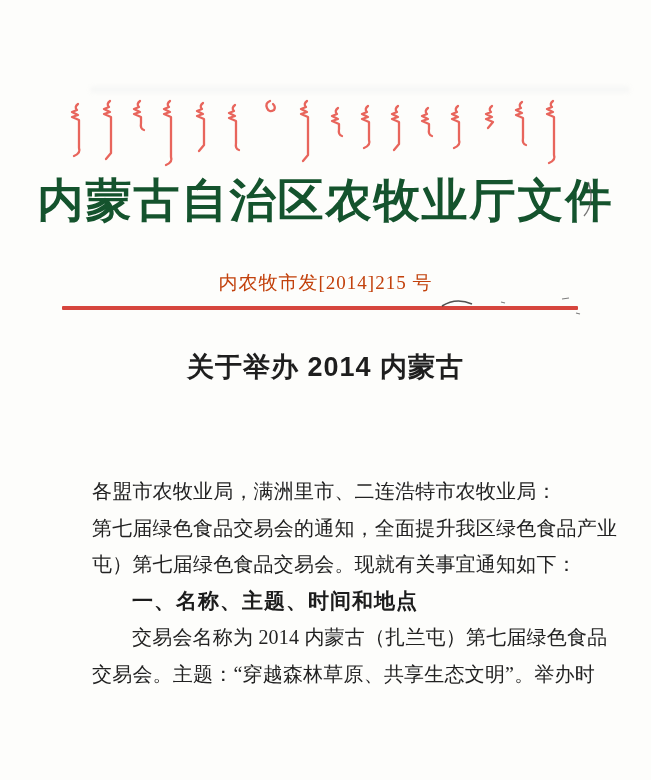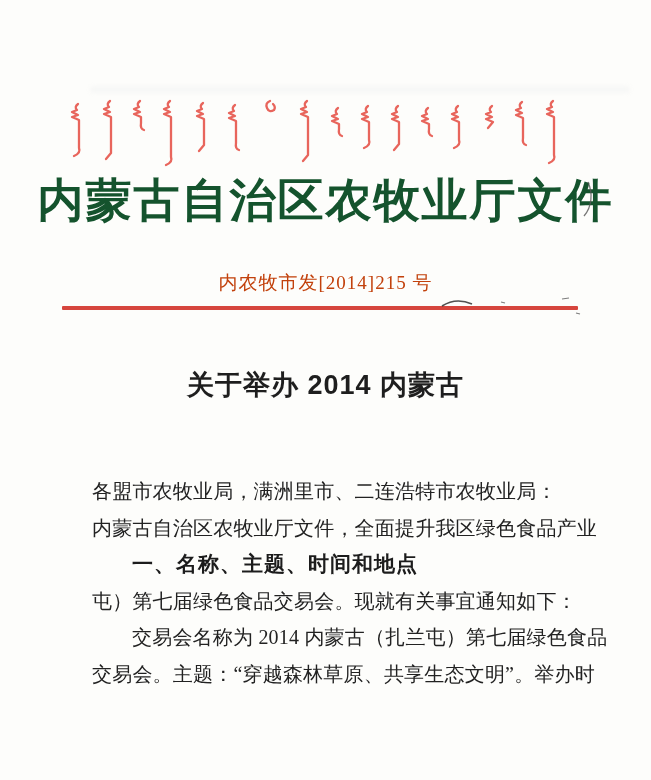--- a/index.html
+++ b/index.html
@@ -31,21 +31,21 @@
     font-size:19px;line-height:26px;
     color:#c2410c;
     letter-spacing:1px;
   }
   .red-rule{
     position:absolute;left:62px;top:306px;width:516px;height:4px;
     background:#d6453d;border-radius:1px;
   }
   .pen-marks{position:absolute;left:0;top:0;width:651px;height:780px;pointer-events:none;}
   .doc-title{
-    position:absolute;left:0;top:366px;width:651px;
+    position:absolute;left:0;top:348px;width:651px;
     text-align:center;
     font-family:"Liberation Sans","DejaVu Sans",sans-serif;
     font-weight:700;
     color:#1e1e1e;
   }
   .doc-title .t1{font-size:27px;line-height:39px;letter-spacing:1px;}
   .doc-title .t2{font-size:28px;line-height:40px;letter-spacing:1px;}
   .body-text{
     position:absolute;left:92px;top:473px;width:482px;
     font-size:20px;color:#222;
@@ -100,20 +100,20 @@
     <path d="M562,299 l7,-1" fill="none" stroke="#444" stroke-width="1.2" opacity="0.7"></path>
     <path d="M576,313 l4,1" fill="none" stroke="#444" stroke-width="1.2" opacity="0.7"></path>
   </svg>
 
   <div class="doc-title">
     <div class="t1">关于举办 2014 内蒙古</div>
   </div>
 
   <div class="body-text">
     <div class="body-line">各盟市农牧业局，满洲里市、二连浩特市农牧业局：</div>
-    <div class="body-line">内蒙古自治区农牧业厅文件，全面提升我区绿色食品产业</div>
+    <div class="body-line">第七届绿色食品交易会的通知，全面提升我区绿色食品产业</div>
+    <div class="body-line">屯）第七届绿色食品交易会。现就有关事宜通知如下：</div>
     <div class="body-line indent section-heading">一、名称、主题、时间和地点</div>
-    <div class="body-line">屯）第七届绿色食品交易会。现就有关事宜通知如下：</div>
     <div class="body-line indent">交易会名称为 2014 内蒙古（扎兰屯）第七届绿色食品</div>
     <div class="body-line">交易会。主题：“穿越森林草原、共享生态文明”。举办时</div>
   </div>
 
 </div>
 
 </body></html>

